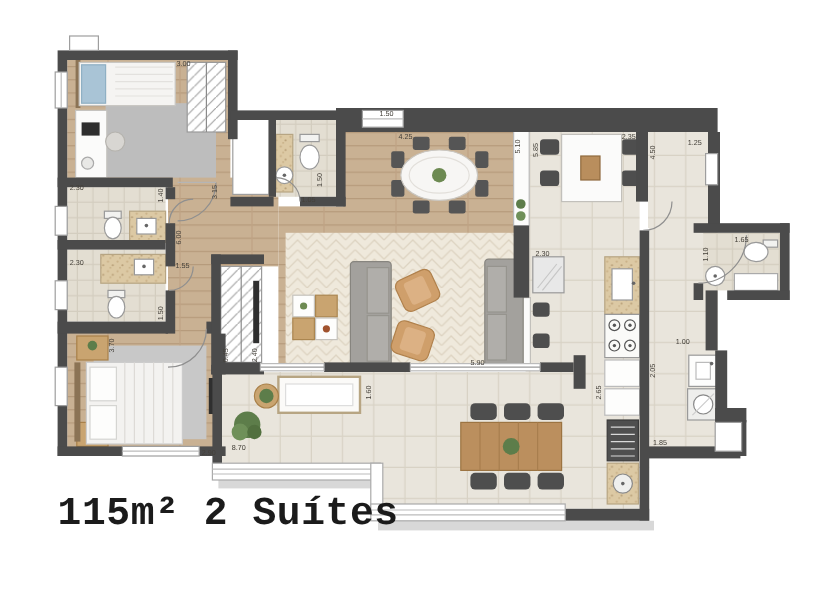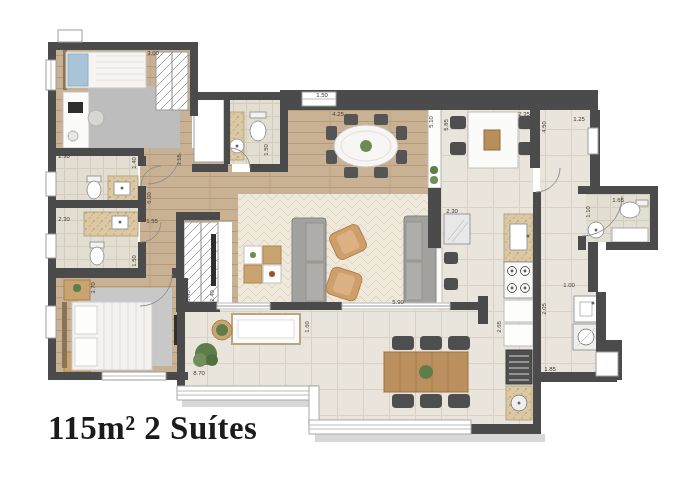--- a/index.html
+++ b/index.html
@@ -1,21 +1,21 @@
 <!DOCTYPE html>
 <html><head>
 <meta charset="utf-8">
 <style>
   html,body{margin:0;padding:0;background:#ffffff;}
   .stage{position:relative;width:700px;height:500px;background:#ffffff;overflow:hidden;
          font-family:"Liberation Sans",sans-serif;}
   svg{position:absolute;left:0;top:0;}
   .dim{font:6px "Liberation Sans",sans-serif;fill:#45413a;text-anchor:middle;}
   .caption{position:absolute;left:48px;top:410px;font-size:33px;font-weight:bold;
-           color:#1b1b1b;letter-spacing:0.5px;font-family:Liberation Serif, serif;}
+           color:#1b1b1b;letter-spacing:0.5px;font-family:Liberation Mono, monospace;}
 </style>
 </head>
 <body>
 
 <div class="stage">
 <svg width="700" height="500" viewBox="0 0 700 500">
   <defs>
     <pattern id="wood" width="60" height="11" patternUnits="userSpaceOnUse">
       <rect width="60" height="11" fill="#c9b193"></rect>
       <line x1="0" y1="0.5" x2="60" y2="0.5" stroke="#b69a7b" stroke-width="1"></line>

